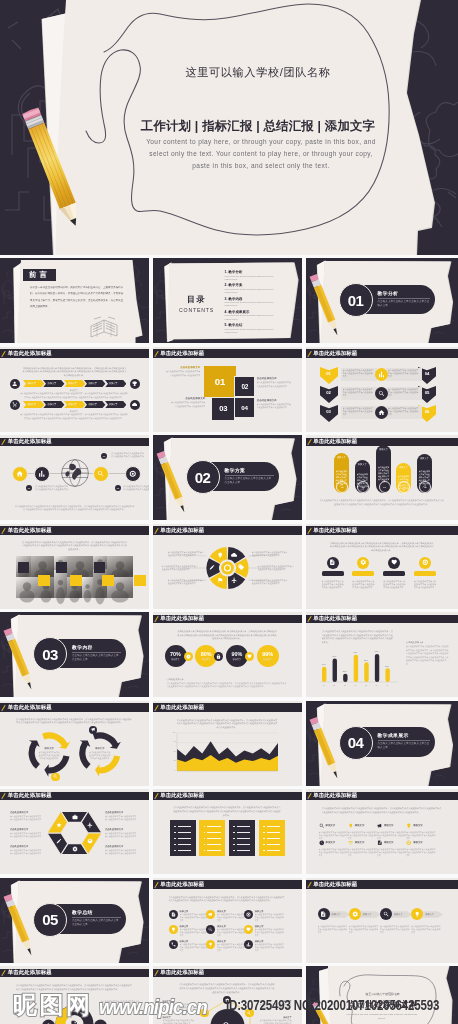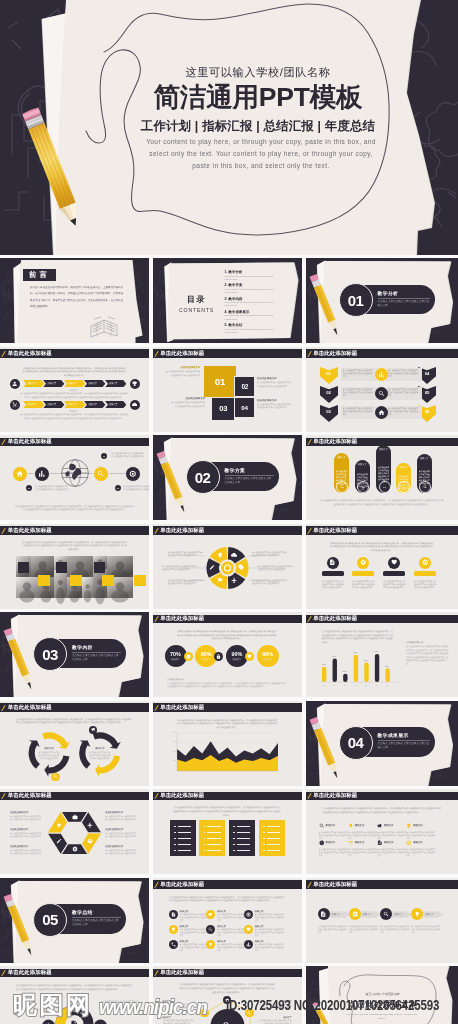--- a/index.html
+++ b/index.html
@@ -136,22 +136,21 @@
           <rect x="17.2" y="1.5" width="85.8" height="0.7"></rect>
           <rect x="17.2" y="5.1" width="85.8" height="0.8"></rect>
         </g>
         <path d="M103 -8.6 L117.5 -3.3 L117.5 3.3 L103 8.6 Z" fill="#f4e6c8"></path>
         <path d="M103 -8.6 L117.5 -3.3 L117.5 -1 L103 -2 Z" fill="#fdf6e6" opacity="0.8"></path>
         <path d="M103 4 L117.5 1.6 L117.5 3.3 L103 8.6 Z" fill="#dfcca4" opacity="0.8"></path>
         <path d="M117.5 -3.3 L124.5 0 L117.5 3.3 Z" fill="#2c2c2c"></path>
       </g>
     </svg>
     <div class="hero-sub">这里可以输入学校/团队名称</div>
-    <div class="hero-title">简洁通用PPT模板</div>
-    <div class="hero-kws">工作计划 | 指标汇报 | 总结汇报 | 年度总结</div>
+    <div class="hero-kws">工作计划 | 指标汇报 | 总结汇报 | 添加文字</div>
     <div class="hero-en">Your content to play here, or through your copy, paste in this box, and select only the text. Your content to play here, or through your copy, paste in this box, and select only the text.</div>
   </div>
   <div class="grid">
     <div class="row">
       <div class="thumb c1">
         <div class="stage">
             <div class="slide-bg dk"></div>
             <svg width="149" height="85" viewBox="0 0 149 85">
               <rect x="0" y="0" width="149" height="85" fill="#2e2a38"></rect>
               <g stroke="#4b4657" stroke-width="0.45" fill="none" opacity="0.9">

